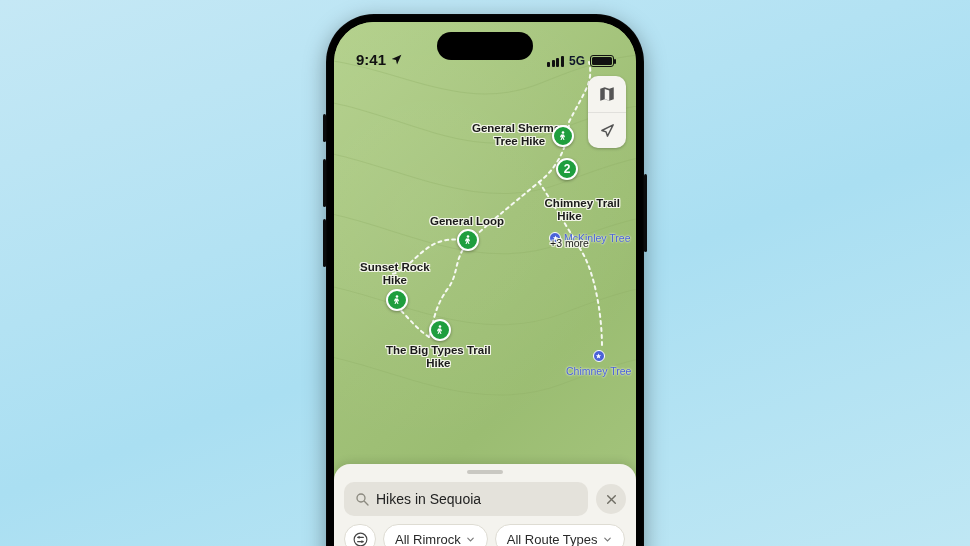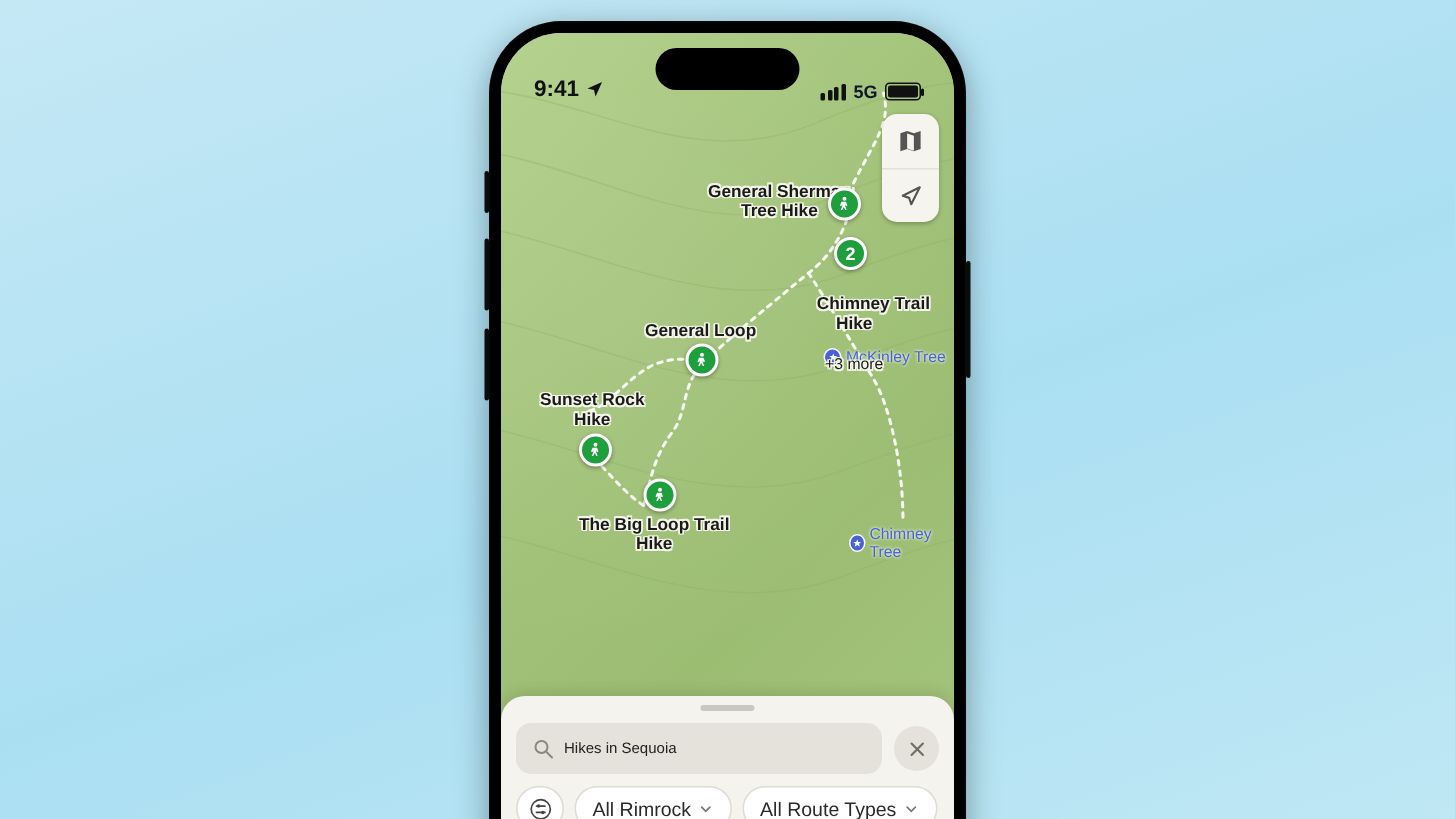--- a/index.html
+++ b/index.html
@@ -86,21 +86,21 @@
   
   .sheet { position:absolute; left:0; right:0; bottom:0; height:182px;
            background:#f4f3ee; border-top-left-radius:16px; border-top-right-radius:16px;
            z-index:50; box-shadow: 0 -2px 10px rgba(0,0,0,.12); padding:6px 10px 0 10px;
            display:flex; flex-direction:column; gap:8px;}
   .grab { width:36px; height:4px; background:#c9c8c2; border-radius:4px; margin:0 auto;}
   .search { display:flex; align-items:center; gap:8px; }
   .sbox { flex:1; display:flex; align-items:center; gap:6px; background:#e4e2db;
           border-radius:10px; padding:6px 10px; height:34px;}
   .sbox .mag{ color:#8b897f;}
-  .sbox input{ flex:1; border:none; background:transparent; outline:none; font-size:10px; color:#222;}
+  .sbox input{ flex:1; border:none; background:transparent; outline:none; font-size:14px; color:#222;}
   .clear { width:30px; height:30px; border-radius:50%; background:#e4e2db;
            display:flex; align-items:center; justify-content:center; color:#6f6d64;}
 
   .chips { display:flex; gap:7px; overflow:hidden; }
   .chip { flex:0 0 auto; display:flex; align-items:center; gap:4px; height:30px;
           padding:0 11px; background:#fff; border:1px solid #dedcd3; border-radius:18px;
           font-size:13px; color:#2a2a2a; white-space:nowrap;}
   .chip.iconly{ width:32px; padding:0; justify-content:center;}
   .chip .chev{ color:#777; }
 </style>
@@ -206,32 +206,32 @@
             <path fill="#fff" d="M10 9h4l2 5-2 1-1-3v3l2 5h-2l-2-4-2 4H7l2-5v-3l-1 3-2-1 2-5z"></path>
           </svg>
       </div>
 
       <div class="pin" style="left:95px; top:297px;">
         <svg viewBox="0 0 24 24">
             <circle cx="12" cy="5" r="2.6" fill="#fff"></circle>
             <path fill="#fff" d="M10 9h4l2 5-2 1-1-3v3l2 5h-2l-2-4-2 4H7l2-5v-3l-1 3-2-1 2-5z"></path>
           </svg>
       </div>
-      <div class="mlabel" style="left:52px; top:322px;">The Big Loop Trail
+      <div class="mlabel" style="left:52px; top:322px;">The Big Types Trail
 Hike</div>
 
       <div class="poi" style="left:215px; top:210px;">
         <span class="dot">
             <svg viewBox="0 0 24 24">
               <path fill="#fff" d="M12 2l2.5 6H21l-5 4 2 7-6-4-6 4 2-7-5-4h6.5z"></path>
             </svg>
           </span>
         <span>McKinley Tree</span>
       </div>
-      <div class="poi" style="left:232px; top:328px;">
+      <div class="poi" style="left:232px; top:328px;flex-direction:column;">
         <span class="dot">
             <svg viewBox="0 0 24 24">
               <path fill="#fff" d="M12 2l2.5 6H21l-5 4 2 7-6-4-6 4 2-7-5-4h6.5z"></path>
             </svg>
           </span>
         <span>Chimney Tree</span>
       </div>
     </div>
 
     <div class="sheet">

